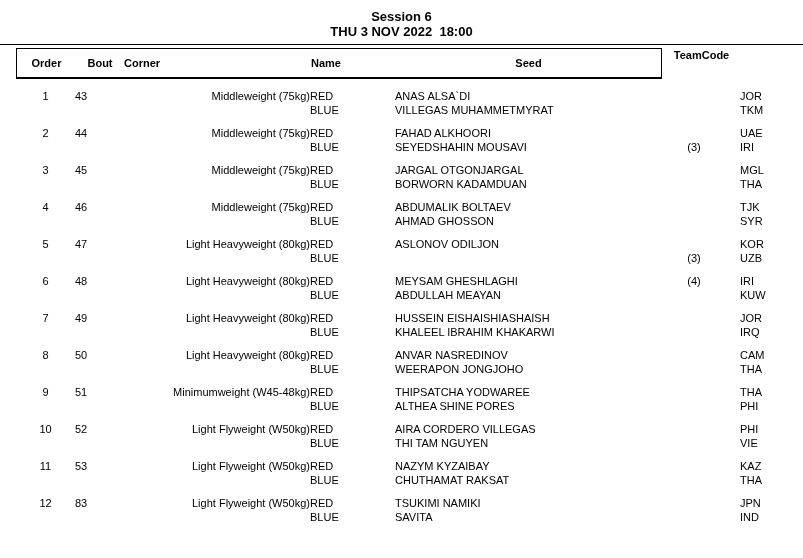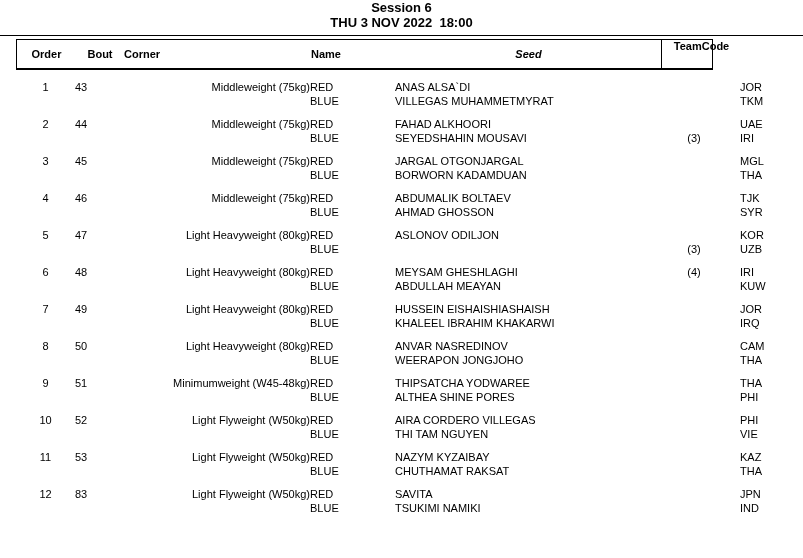--- a/index.html
+++ b/index.html
@@ -5,44 +5,44 @@
   * { margin: 0; padding: 0; box-sizing: border-box; }
   html, body {
     width: 803px; height: 558px;
     background: #ffffff;
     font-family: "Liberation Sans", "DejaVu Sans", sans-serif;
     color: #000;
     overflow: hidden;
   }
   .doc { width: 803px; height: 558px; position: relative; }
 
-  .doc-header { text-align: center; }
+  .doc-header { text-align: center; padding-top: 9px; }
   .session-title { font-size: 13px; font-weight: bold; line-height: 15px; }
   .session-datetime { font-size: 13px; font-weight: bold; line-height: 15px; white-space: pre; }
   .title-rule { border: 0; border-top: 1px solid #000; margin-top: 5px; width: 803px; }
 
   
   .grid7 {
     display: grid;
     grid-template-columns: 59px 48px 187px 85px 265px 68px 73px;
   }
 
   .table-head {
     margin: 3px 2px 0 16px;
-    width: 697px;
+    width: 646px;
     border: 1px solid #000;
     border-bottom: 2px solid #000;
     height: 31px;
     align-items: center;
     font-size: 11px;
     font-weight: bold;
   }
   .table-head .hc { line-height: 13px; }
   .hc-order, .hc-bout { text-align: center; }
-  .hc-seed { text-align: center; font-style: italic; }
+  .hc-seed { text-align: center; }
   .hc-team {
     align-self: stretch;
     display: flex; flex-direction: row; justify-content: center;
     border-left: 1px solid #000;
     padding-left: 12px;
   }
 
   .bout-list { margin: 10px 2px 0 16px; width: 785px; }
   .bout-row {
     font-size: 11px;
@@ -395,22 +395,22 @@
           <div class="line">83</div>
         </div>
       <div class="cell c-weight">
           <div class="line">Light Flyweight (W50kg)</div>
         </div>
       <div class="cell c-corner">
         <div class="line">RED</div>
         <div class="line">BLUE</div>
       </div>
       <div class="cell c-name">
+        <div class="line">TSUKIMI NAMIKI</div>
         <div class="line">SAVITA</div>
-        <div class="line">TSUKIMI NAMIKI</div>
       </div>
       <div class="cell c-seed">
         <div class="line"></div>
         <div class="line"></div>
       </div>
       <div class="cell c-team">
         <div class="line">JPN</div>
         <div class="line">IND</div>
       </div>
     </div>

